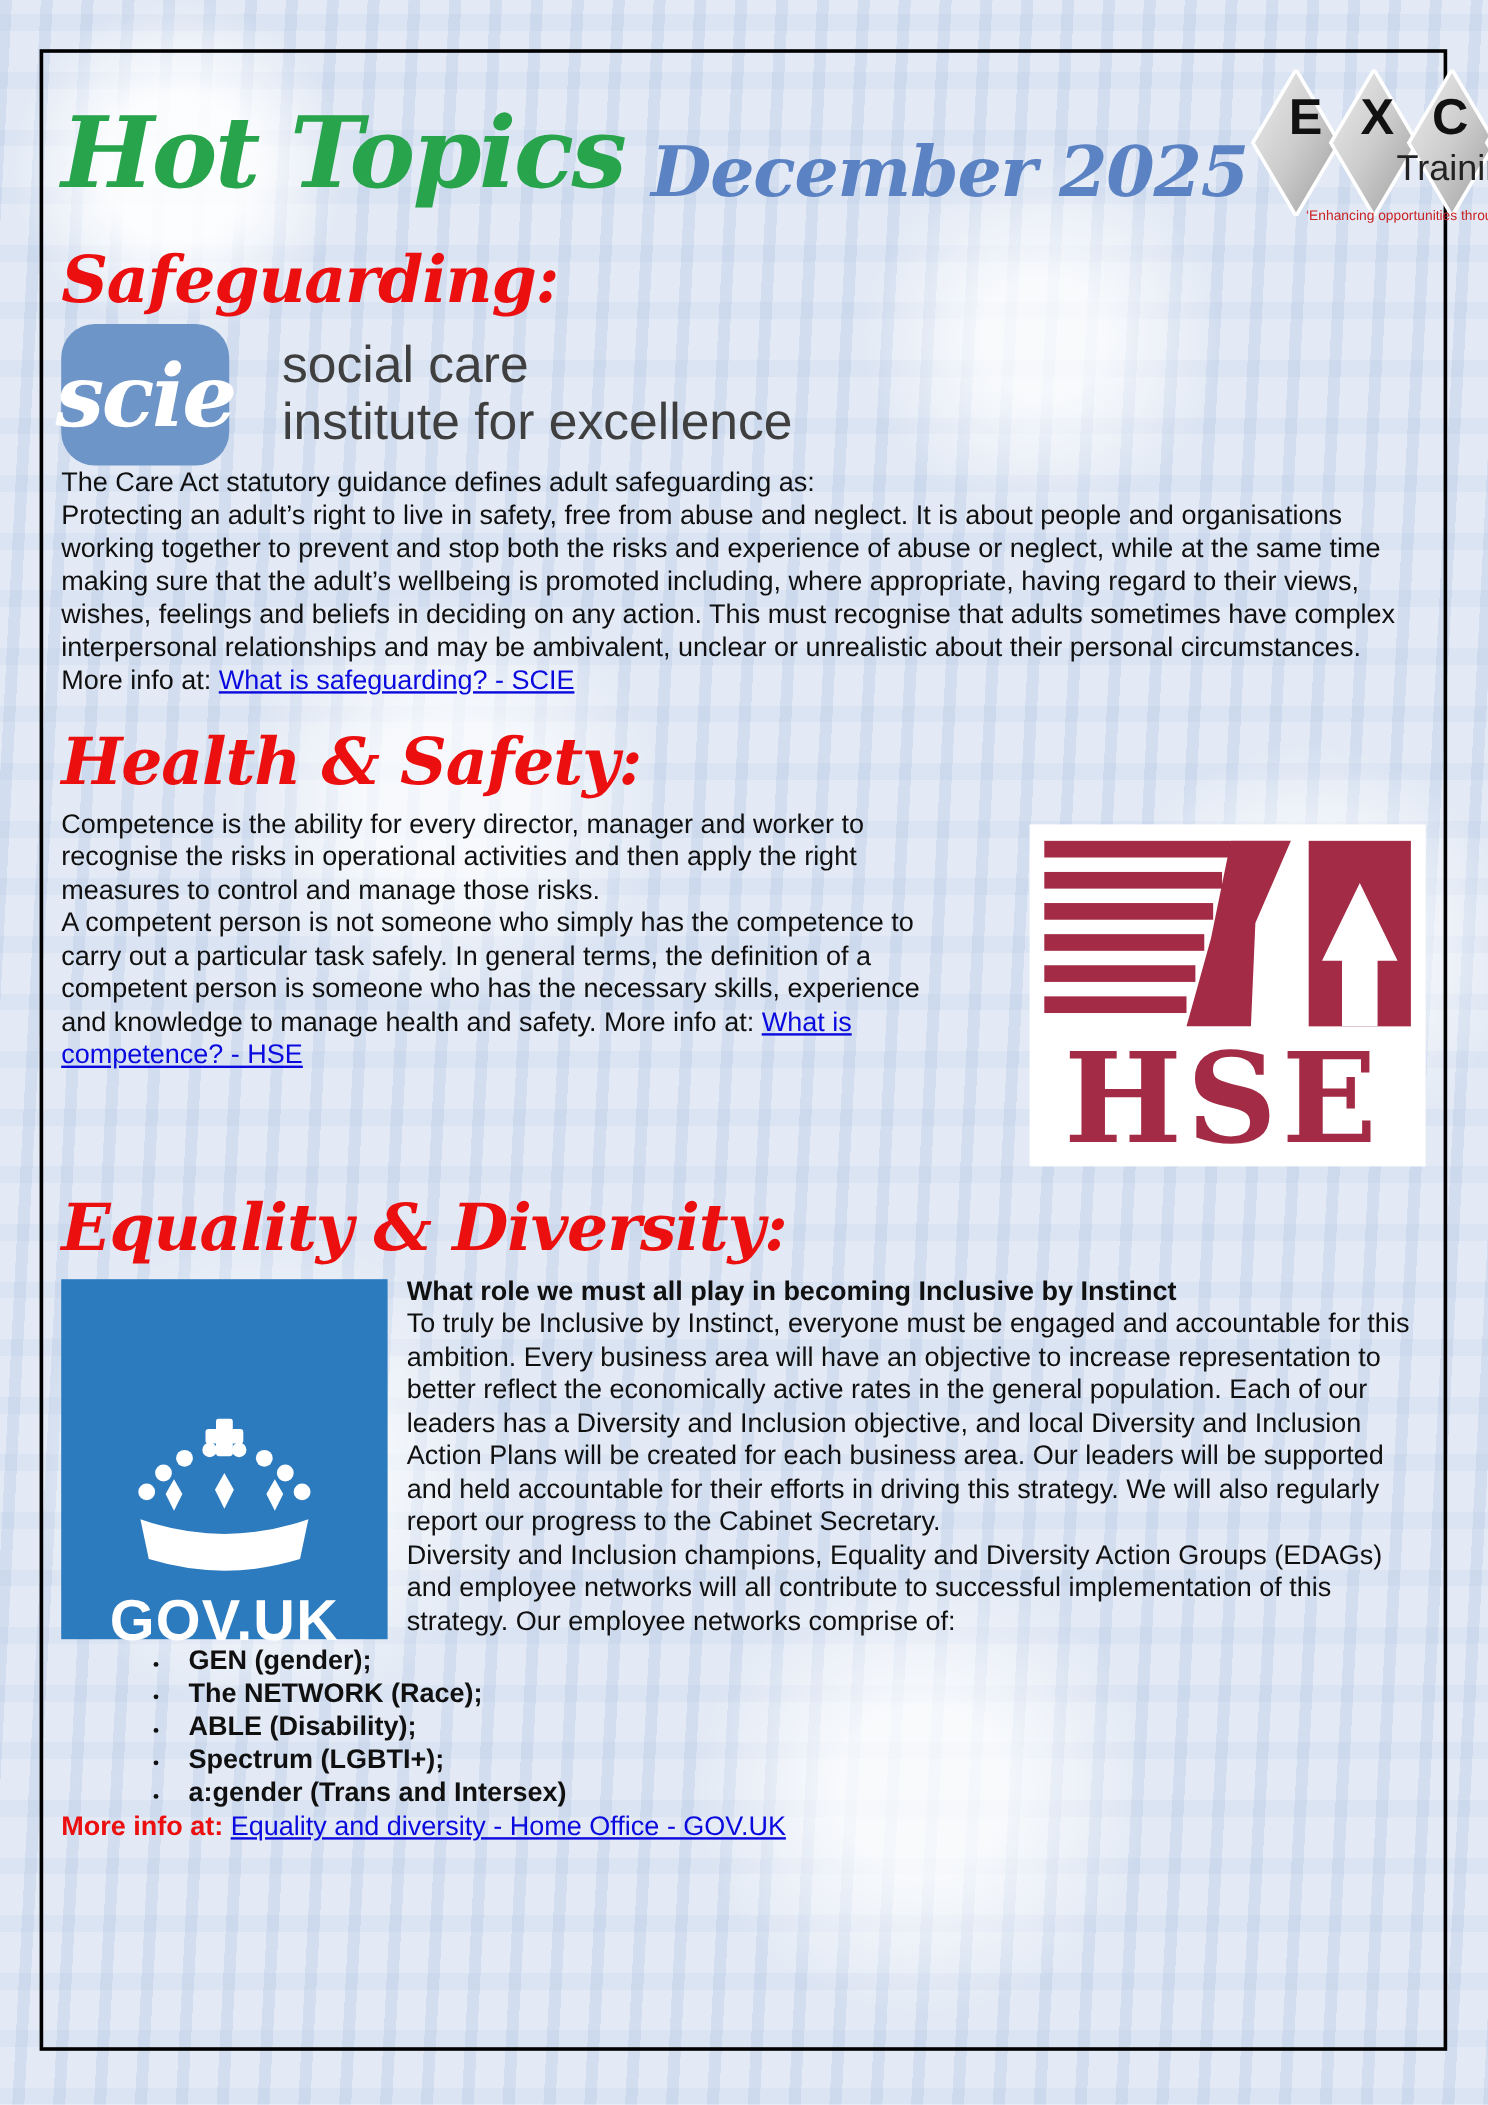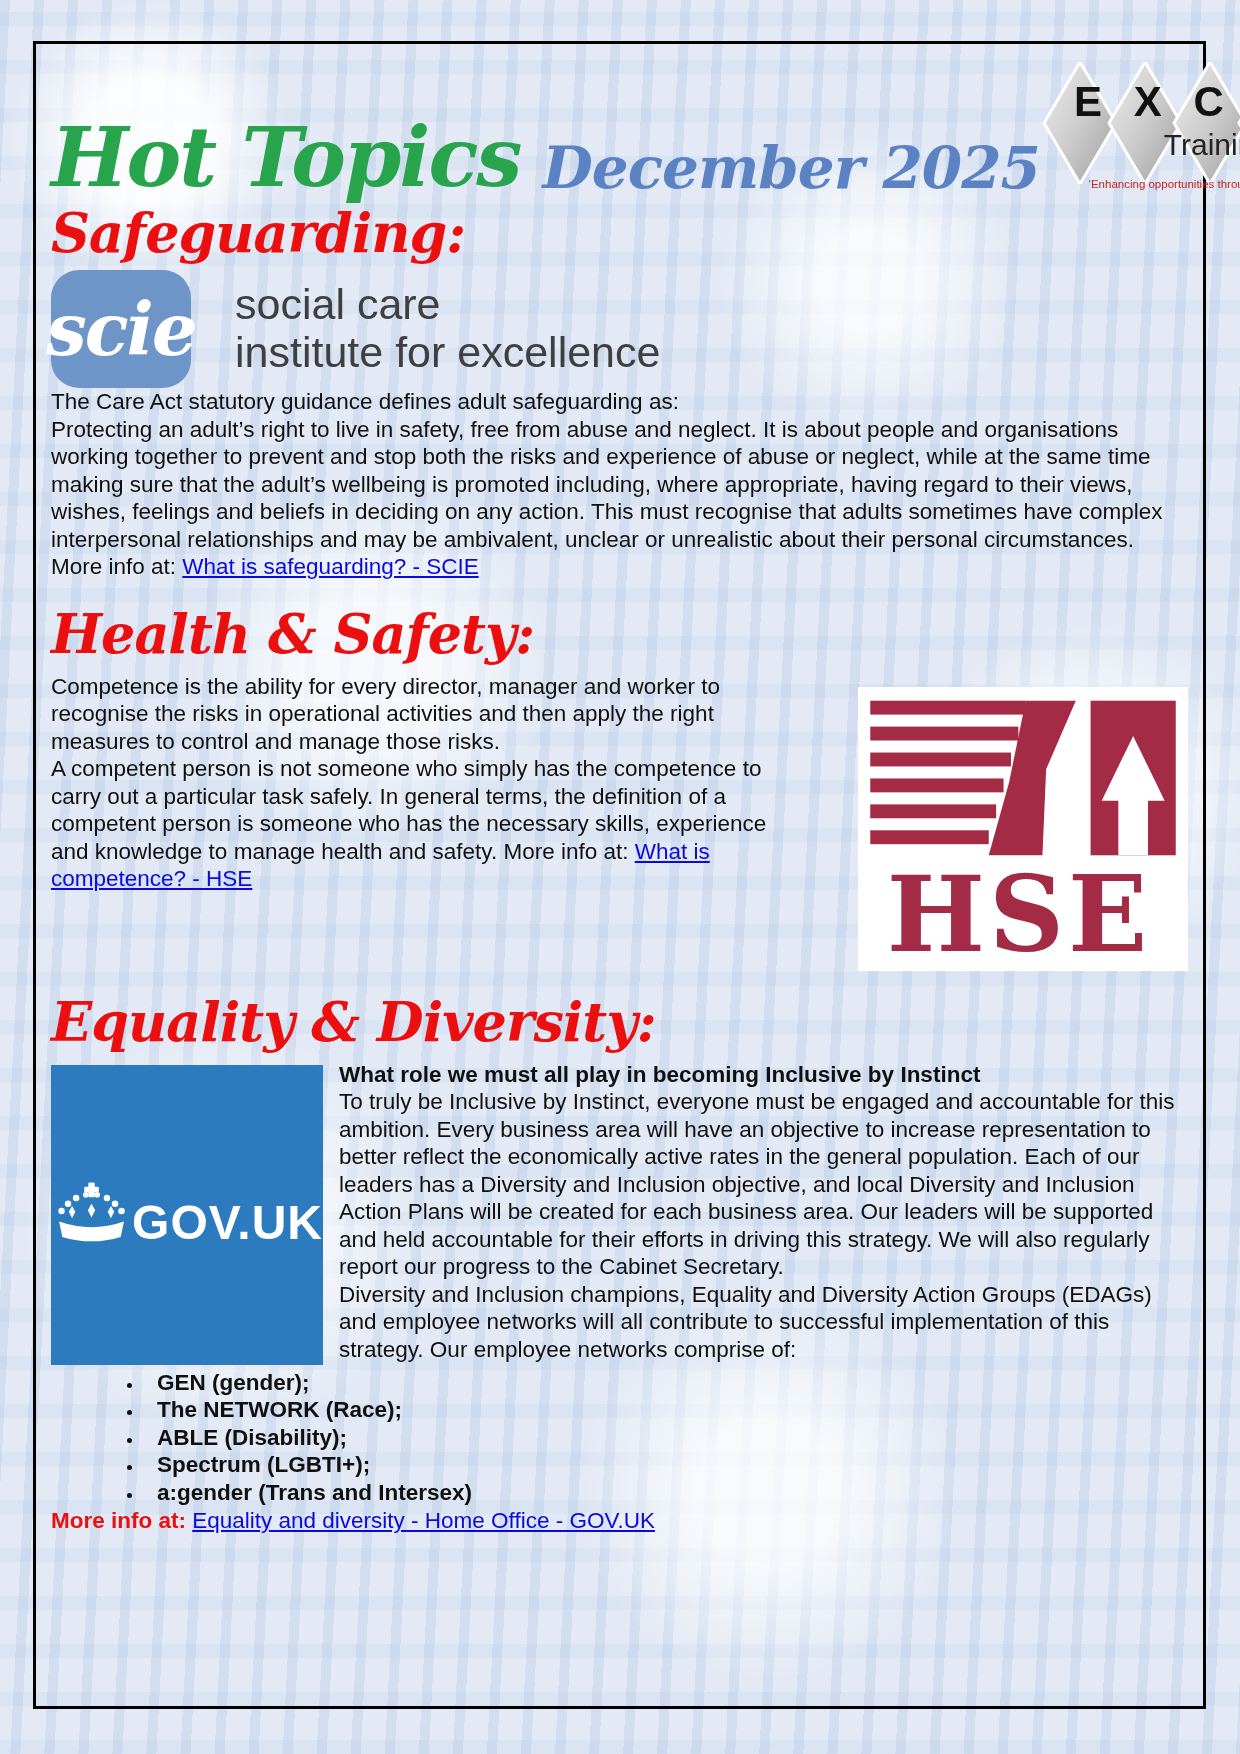--- a/index.html
+++ b/index.html
@@ -21,21 +21,21 @@
       radial-gradient(circle at 62% 85%, rgba(255,255,255,.75) 0 70px, rgba(255,255,255,0) 190px),
       repeating-linear-gradient(93deg, rgba(167,190,224,.28) 0 10px, rgba(255,255,255,0) 10px 34px),
       repeating-linear-gradient(0deg, rgba(190,206,233,.22) 0 14px, rgba(255,255,255,0) 14px 48px);
   }
   .frame{
     position:absolute; left:33px; top:41px; width:1173px; height:1668px;
     border:3px solid #000; padding:10px 15px 0 15px;
   }
 
   
-  .header{ display:flex; align-items:flex-end; height:148px; }
+  .header{ display:flex; align-items:center; height:148px; }
   .title-script{
     font-family:"DejaVu Serif",serif; font-style:italic; font-weight:bold;
     font-size:82px; line-height:1.1; color:var(--title-green,#27a44c);
     letter-spacing:-2px; white-space:nowrap;
   }
   .title-date{
     font-family:"DejaVu Serif",serif; font-style:italic; font-weight:bold;
     font-size:58px; color:var(--title-blue,#5b83c4);
     margin:30px 0 0 22px; white-space:nowrap; letter-spacing:-1px;
   }
@@ -91,21 +91,21 @@
   .hse-word{
     font-family:"DejaVu Serif",serif; font-weight:bold; font-size:104px; line-height:1.0;
     color:var(--hse-maroon,#a42b45); text-align:center; letter-spacing:4px;
   }
 
   
   .ed-heading{ margin-top:20px; }
   .ed-block{ margin-top:8px; }
   .govuk-box{
     float:left; width:272px; height:300px; background:var(--govuk-blue,#2d7bbf);
-    margin:4px 16px 4px 0; display:flex; flex-direction:row;
+    margin:4px 16px 4px 0; display:flex; flex-direction:column;
     align-items:center; justify-content:flex-end;
   }
   .govuk-word{
     font-size:48px; font-weight:bold; color:#fff; letter-spacing:1px; margin-top:16px;
   }
   .ed-bold{ font-weight:bold; }
   .ed-list{ clear:both; margin:1px 0 0 0; padding-left:92px;font-weight:bold; }
   .ed-list li{ padding-left:14px; }
   .ed-list li::marker{ font-size:16px; }
   .more-info{ margin-top:1px; }

